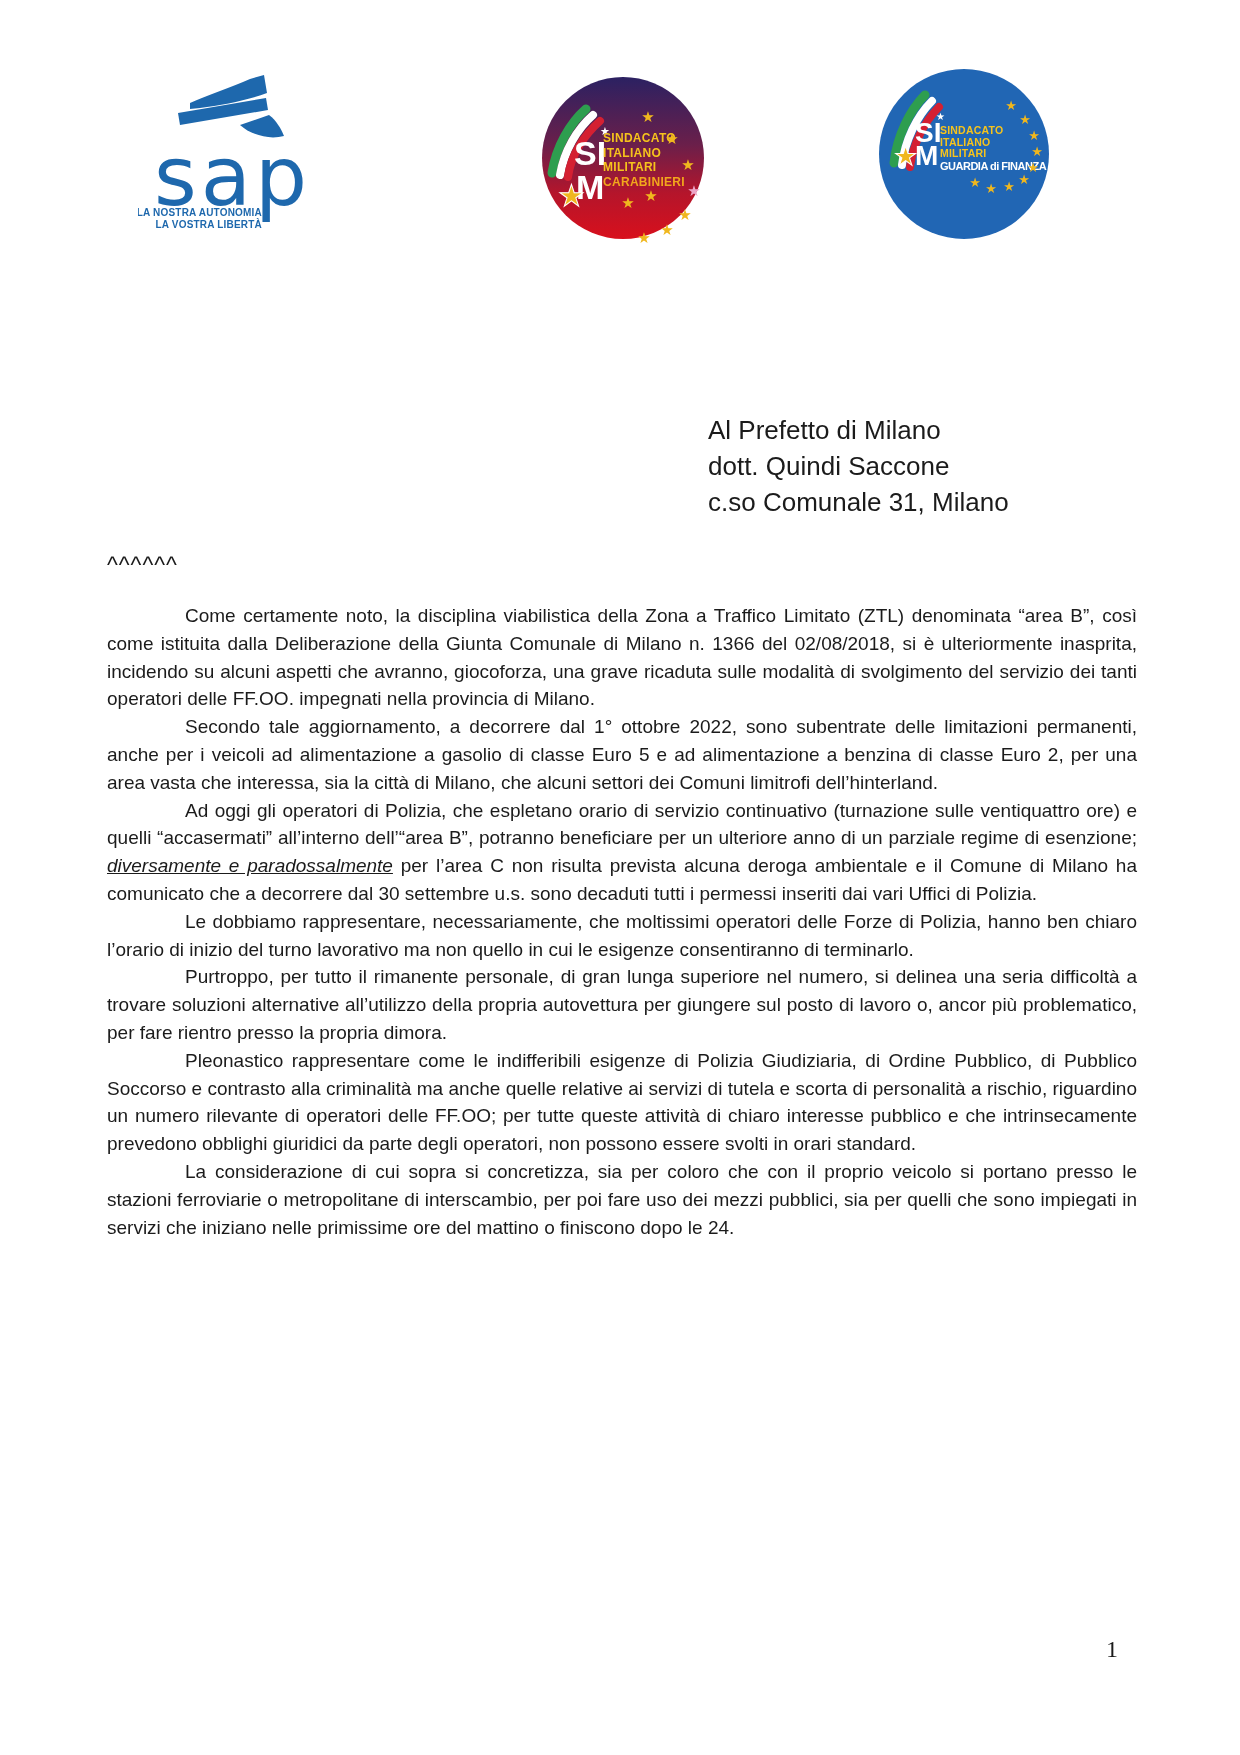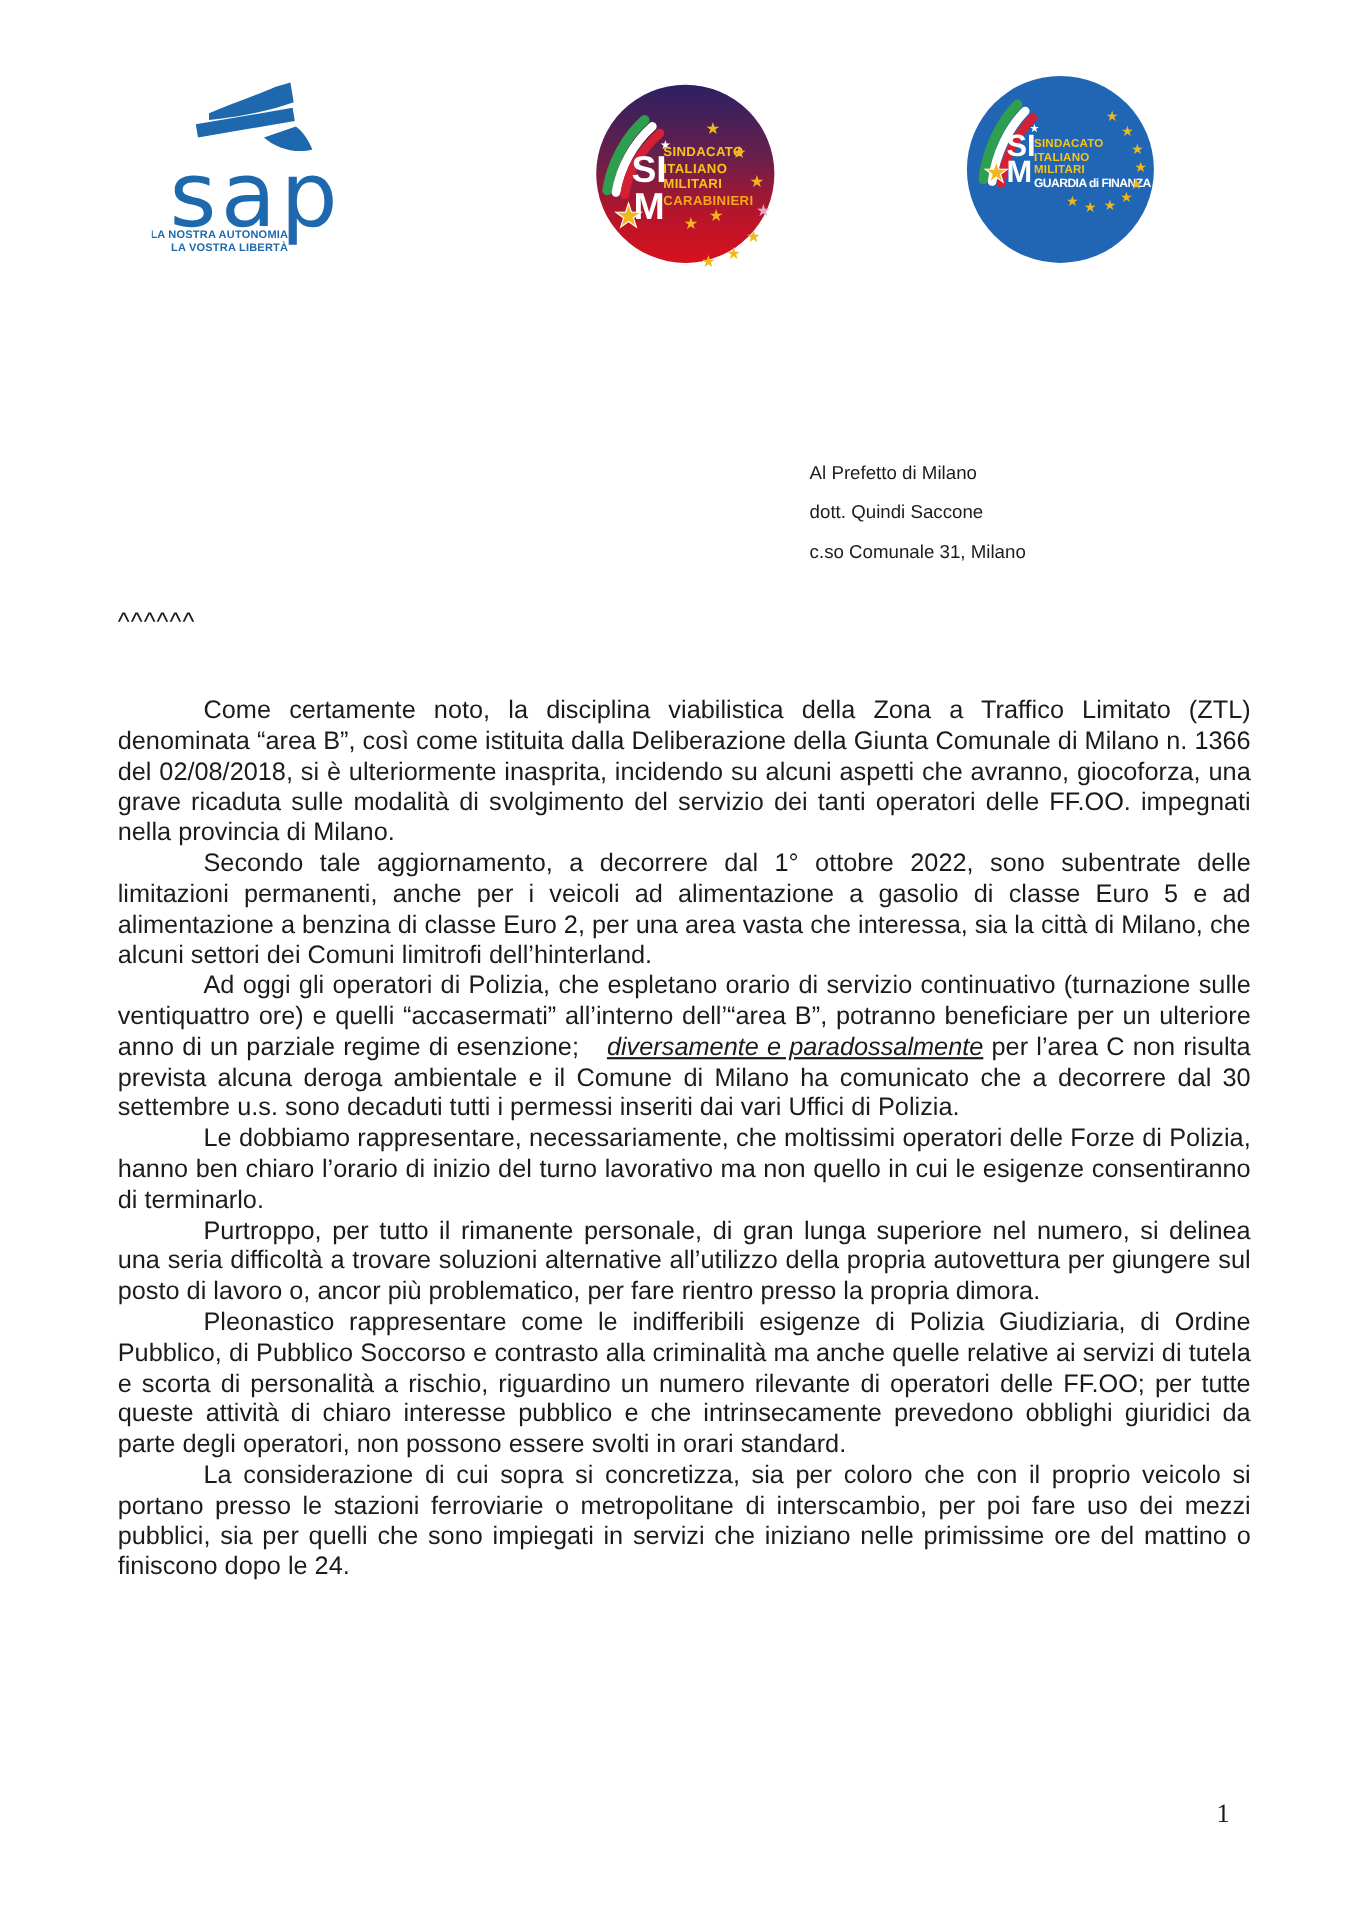--- a/index.html
+++ b/index.html
@@ -13,38 +13,38 @@
   }
   .logo{position:absolute;}
   .logo-sap{left:138px;top:55px;}
   .logo-carb{left:538px;top:75px;}
   .logo-gdf{left:878px;top:68px;}
   .subject{
     position:absolute;left:107px;top:305px;
     font-size:23px;white-space:nowrap;
   }
   .recipient{
-    position:absolute;left:736px;top:412px;
-    font-size:17px;line-height:36px;
+    position:absolute;left:708px;top:412px;
+    font-size:26px;line-height:36px;
   }
   .separator{
     position:absolute;left:107px;top:552px;
     font-size:23px;letter-spacing:1px;
   }
   .body-text{
-    position:absolute;left:107px;top:632px;width:1030px;
-    font-size:23px;line-height:27.8px;
+    position:absolute;left:107px;top:602px;width:1030px;
+    font-size:19px;line-height:27.8px;
   }
   .para{
     margin:0;
     text-indent:78px;
     text-align:justify;
   }
   .run-b{font-weight:normal;}
-  .run-iu{font-style:italic;text-decoration:underline;margin-left:18px;}
+  .run-iu{font-style:italic;text-decoration:underline;}
   .page-number{
     position:absolute;left:1106px;top:1636px;
     font-family:"Liberation Serif",serif;
     font-size:24px;
   }
   svg text{user-select:none;}
 </style>
 </head>
 <body>
 

